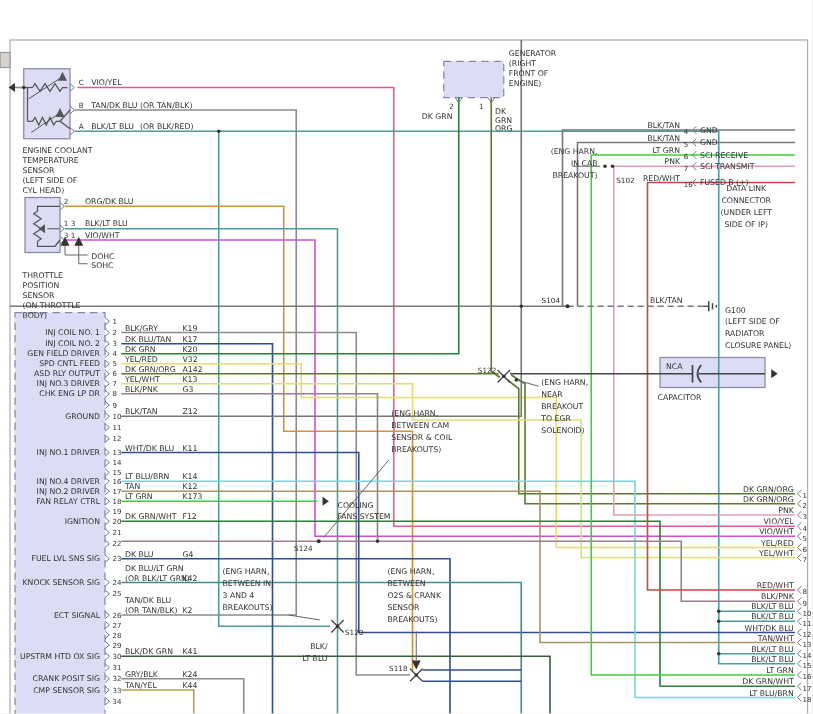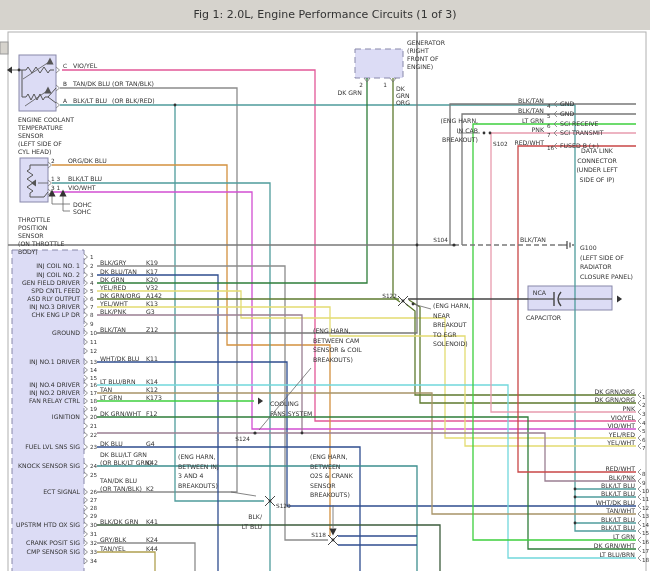--- a/index.html
+++ b/index.html
@@ -6,21 +6,20 @@
   #stage{position:relative;width:650px;height:571px;background:#ffffff;overflow:hidden;
          font-family:"DejaVu Sans","Liberation Sans",sans-serif;}
   #titlebar{position:absolute;top:0;left:0;width:650px;height:30px;background:#d6d3cd;
             color:#333;font-size:11px;line-height:30px;text-align:center;}
   #diagram{position:absolute;top:0;left:0;}
   svg text{font-family:"DejaVu Sans","Liberation Sans",sans-serif;}
 </style>
 </head>
 <body>
 <div id="stage">
-  <div id="titlebar" style="background: rgb(214, 211, 205);">Fig 1: 2.0L, Engine Performance Circuits (1 of 3)</div>
   <svg id="diagram" width="650" height="571" viewBox="0 0 650 571">
       <rect x="8" y="32" width="638" height="546" fill="#ffffff" stroke="#b0b0b0" stroke-width="1"></rect>
       <rect x="0" y="42" width="8" height="12" fill="#d6d3cd" stroke="#999" stroke-width="1"></rect>
       <rect x="19" y="55" width="37" height="56" fill="#dcdcf5" stroke="#8888aa" stroke-width="1"></rect>
       <rect x="20" y="158" width="28" height="44" fill="#dcdcf5" stroke="#8888aa" stroke-width="1"></rect>
       <rect x="355" y="49" width="48" height="29" fill="#dcdcf5" stroke="#8888aa" stroke-width="1" stroke-dasharray="6 4"></rect>
       <rect x="12" y="250" width="72" height="325" fill="#dcdcf5" stroke="#8888aa" stroke-width="1" stroke-dasharray="6 4"></rect>
       <rect x="528" y="286" width="84" height="24" fill="#dcdcf5" stroke="#8888aa" stroke-width="1"></rect>
       <polyline points="62,70 315,70 315,421 636,421" fill="none" stroke="#e25898" stroke-width="1.3"></polyline>
       <polyline points="60,88 237,88 237,492 97,492" fill="none" stroke="#8c8c8c" stroke-width="1.3"></polyline>

